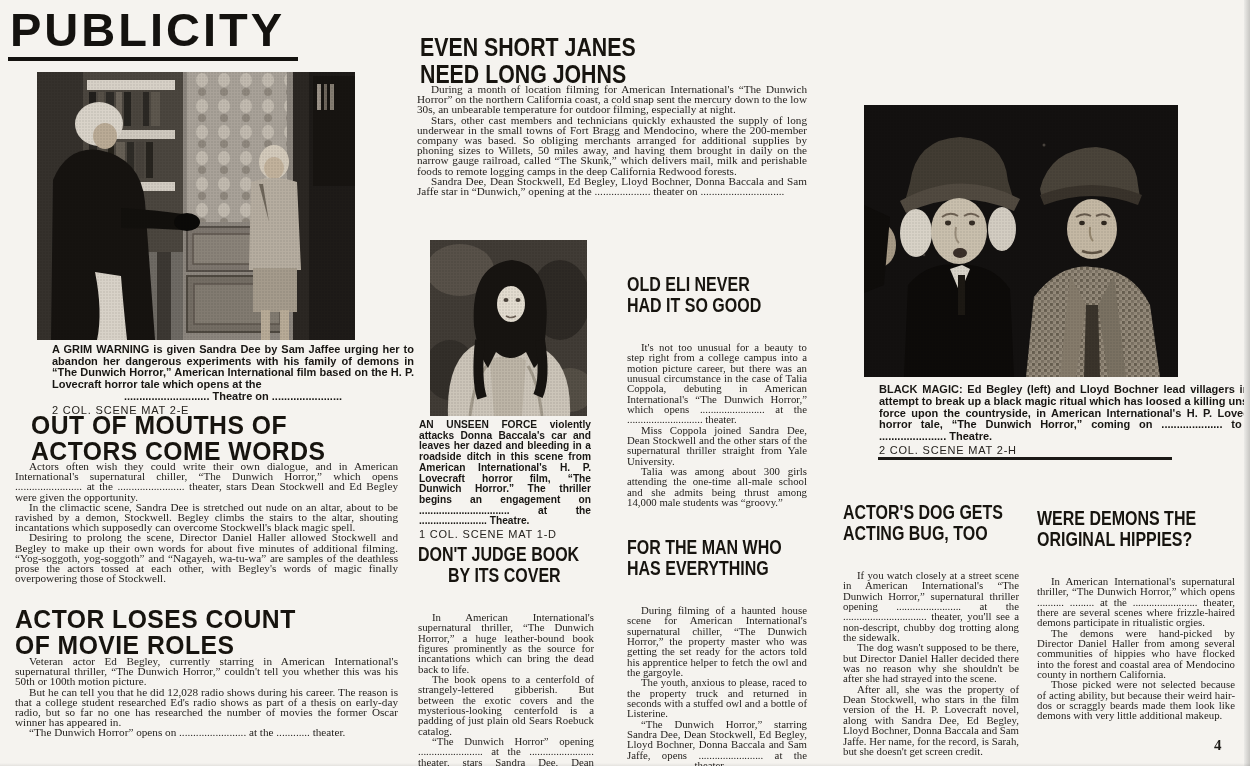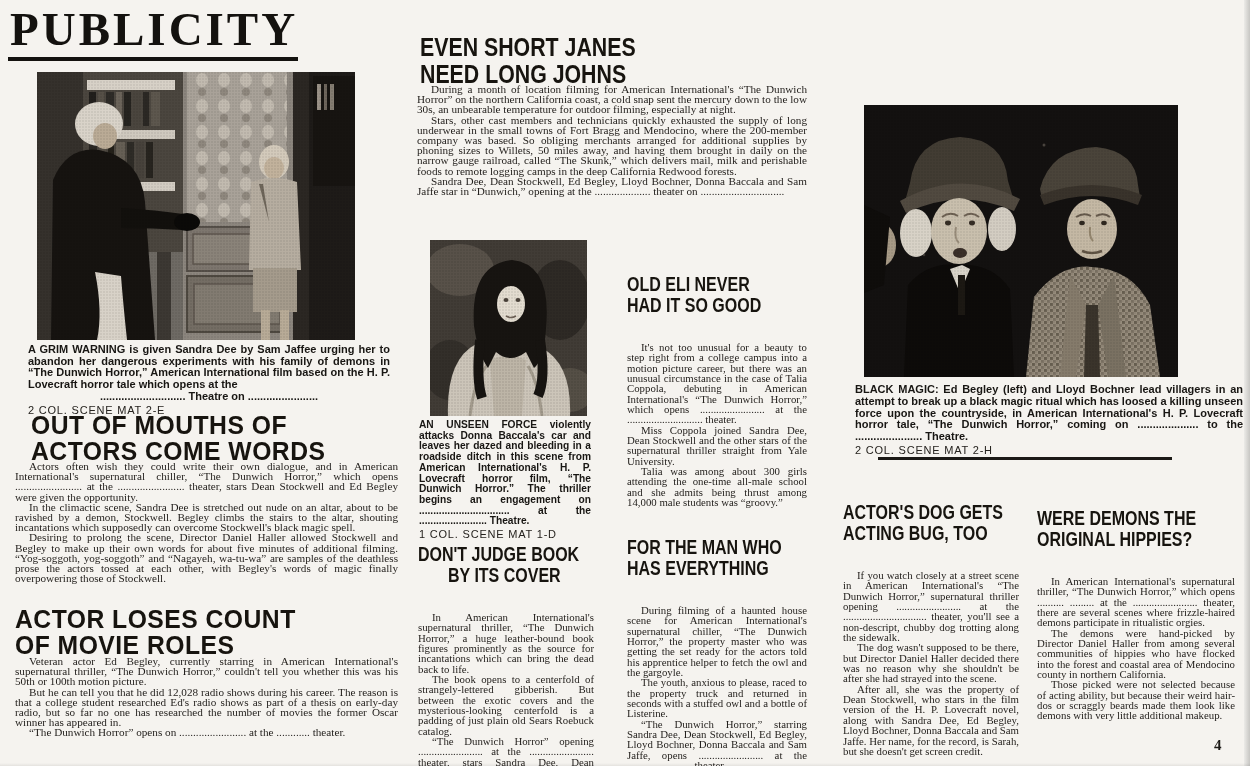--- a/index.html
+++ b/index.html
@@ -1,40 +1,40 @@
 <!DOCTYPE html>
 <html><head>
 <meta charset="utf-8">
 <style>
   html,body{margin:0;padding:0;background:#e8e6e2;}
   #page{position:relative;width:1250px;height:766px;background:#f5f3ef;overflow:hidden;
         font-family:"Liberation Sans",sans-serif;}
   .abs{position:absolute;}
   
-  .pub-title{font-family:Liberation Serif, serif;font-weight:bold;font-size:47px;
+  .pub-title{font-family:Liberation Sans, sans-serif;font-weight:bold;font-size:47px;
              letter-spacing:3px;color:#14120f;line-height:1;}
   .pub-underline{background:#14120f;height:4px;}
   
   .hl{font-family:"Liberation Sans",sans-serif;font-weight:bold;color:#17140f;text-decoration:underline;}
   .hl .cx{display:inline-block;transform-origin:0 60%;white-space:nowrap;}
   .hl-lg{font-size:26px;line-height:26px;letter-spacing:0.5px;}
   .hl-lg .cx{transform:scaleX(0.95);}
   .hl-md{font-size:26px;line-height:27px;}
   .hl-md .cx{transform:scaleX(0.82);}
   .hl-sm{font-size:20px;line-height:20.5px;}
   .hl-sm .cx{transform:scaleX(0.8);}
   
   .bodycopy{font-family:Liberation Serif, serif;color:#201d1a;text-align:justify;}
   .bodycopy p{margin:0;text-indent:14px;}
   .body-wide{font-size:11.2px;line-height:10.2px;}
   .body-col{font-size:10.8px;line-height:10.35px;margin-top:26px;}
   
   .caption{font-family:"Liberation Sans",sans-serif;font-weight:bold;color:#181613;
            text-align:justify;}
-  .cap-wide{font-size:11px;line-height:11.7px;}
+  .cap-wide{font-size:11px;line-height:11.7px;margin-left:24px;}
   .cap-narrow{font-size:10.2px;line-height:10.7px;}
   .cap-center{text-align:center;}
   .mat{font-family:"Liberation Sans",sans-serif;font-weight:normal;font-size:11px;
        letter-spacing:0.8px;text-align:left;color:#25221e;line-height:12px;margin-top:1px;}
   .rule{background:#1b1916;}
   .pagenum{font-family:"Liberation Serif",serif;font-weight:bold;font-size:15px;color:#1c1a17;}
   .photo{display:block;}
   .edge-right{position:absolute;top:0;right:0;width:6px;height:100%;
               background:linear-gradient(to right,#ecebe8,#c7c6c3);}
   .edge-bottom{position:absolute;left:0;bottom:0;width:100%;height:3px;

